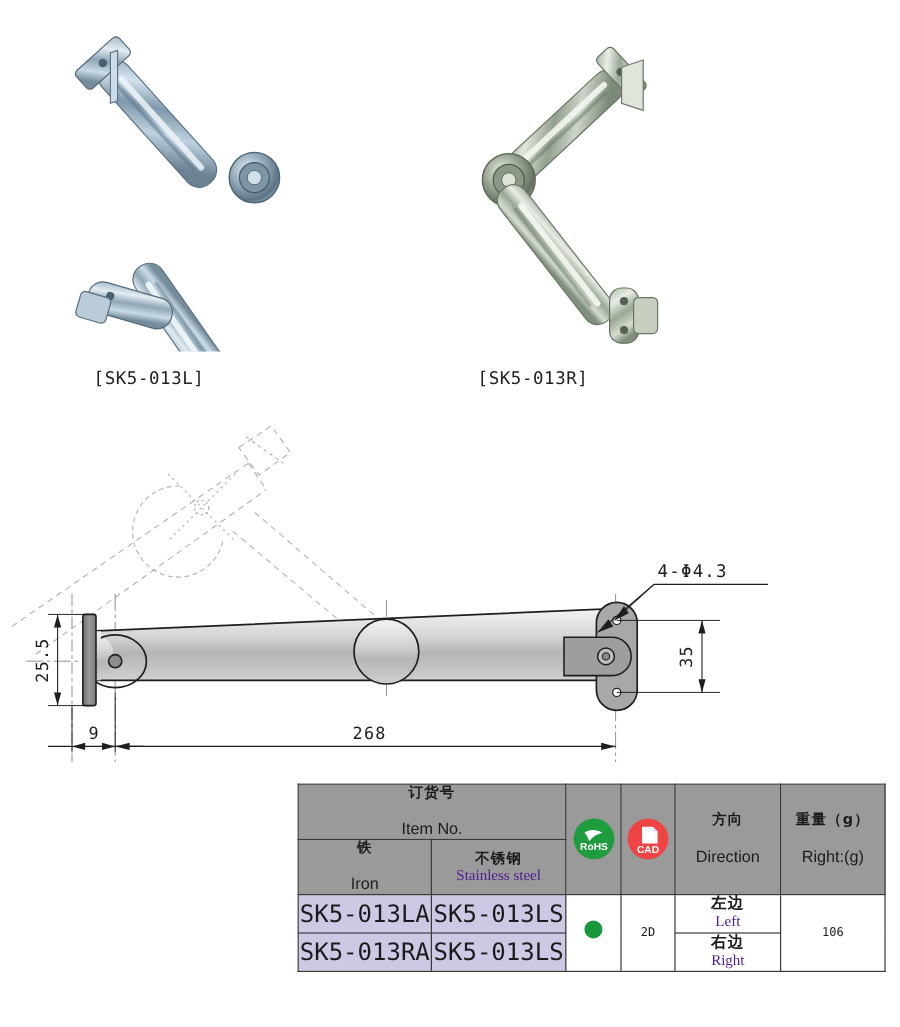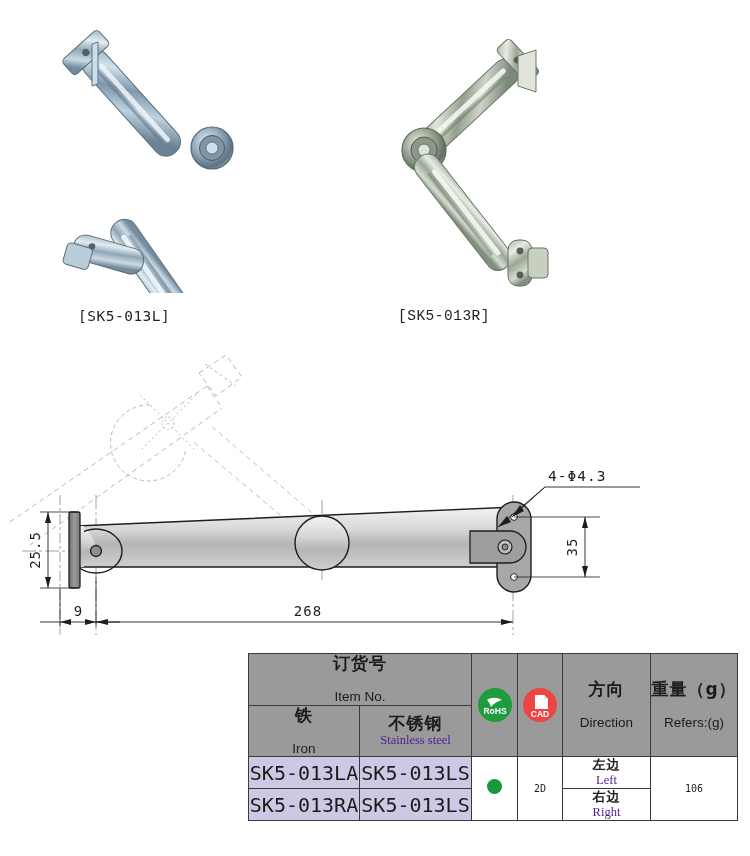--- a/index.html
+++ b/index.html
@@ -15,40 +15,40 @@
   .photo-wrap{position:absolute;}
   .photo-l{left:62px;top:28px;width:200px;height:265px;}
   .photo-r{left:390px;top:22px;width:165px;height:268px;}
 
   .caption{
     position:absolute;
     font-family:"DejaVu Sans Mono", monospace;
     font-size:14.5px;letter-spacing:.5px;color:#222;white-space:nowrap;
   }
   .cap-l{left:78px;top:308px;}
-  .cap-r{left:398px;top:308px;font-family:Liberation Mono, monospace;}
+  .cap-r{left:398px;top:308px;}
 
   
   .drawing{position:absolute;left:0;top:345px;width:750px;height:300px;}
 
   
   .table-wrap{position:absolute;left:248px;top:653px;width:489px;}
   table.spec{
     border-collapse:collapse;width:489px;
     table-layout:fixed;background:#ffffff;
   }
   table.spec td{
     border:1px solid #3a3a3a;
     text-align:center;vertical-align:middle;
     padding:0;
   }
   .hdr{background:#9a9a9a;}
   .cn{
     font-family:"DejaVu Sans", sans-serif;
-    font-size:17px;font-weight:bold;line-height:1.12;
+    font-size:12px;font-weight:bold;line-height:1.12;
     letter-spacing:1px;color:#1b1b1b;
   }
   .cn-sm{
     font-family:"DejaVu Sans", sans-serif;
     font-size:13px;font-weight:bold;line-height:1.12;
     letter-spacing:1px;color:#1b1b1b;
   }
   .en{
     font-family:Liberation Sans, sans-serif;
     font-size:13.5px;line-height:1.15;color:#1b1b1b;margin-top:16px;
@@ -360,21 +360,21 @@
                 <text x="17" y="29" text-anchor="middle" font-family="Liberation Sans, sans-serif" font-size="8.5" font-weight="bold" fill="#ffffff">CAD</text>
               </svg>
             </span>
           </td>
           <td class="hdr" rowspan="2">
             <div class="cn">方向</div>
             <div class="en">Direction</div>
           </td>
           <td class="hdr" rowspan="2">
             <div class="cn">重量（g）</div>
-            <div class="en">Refers:(g)</div>
+            <div class="en">Right:(g)</div>
           </td>
         </tr>
 
         <tr>
           <td class="hdr" style="height:33px">
             <div class="cn">铁</div>
             <div class="en">Iron</div>
           </td>
           <td class="hdr">
             <div class="cn">不锈钢</div>

